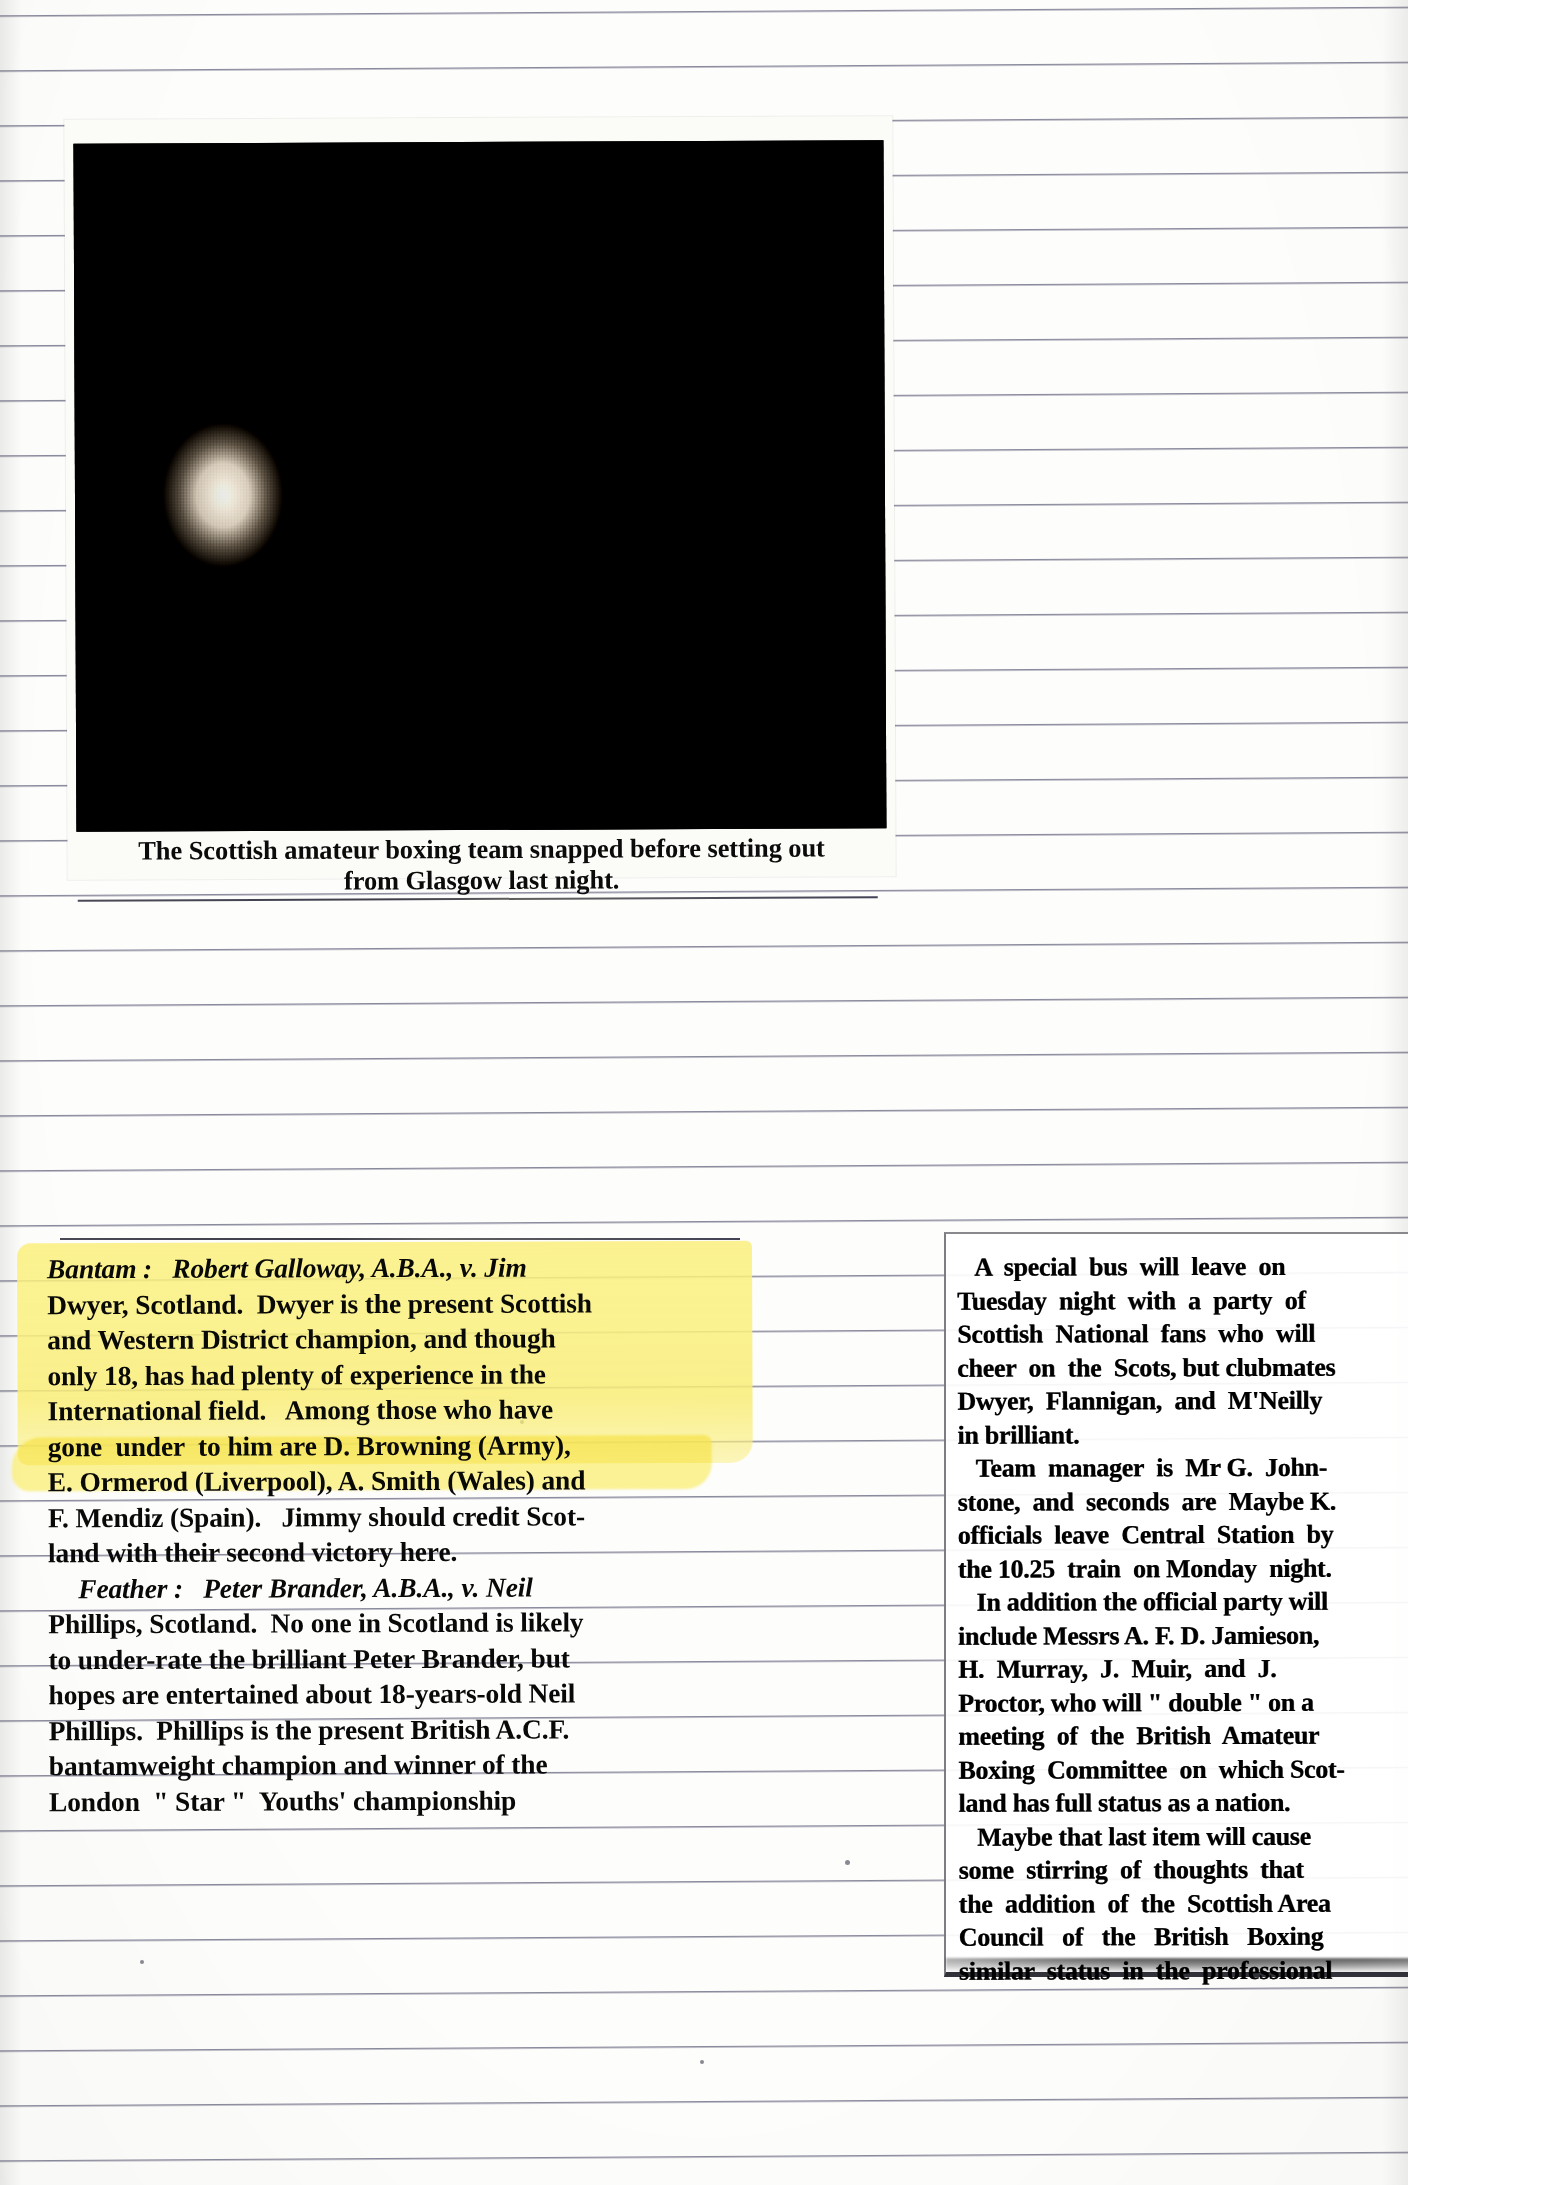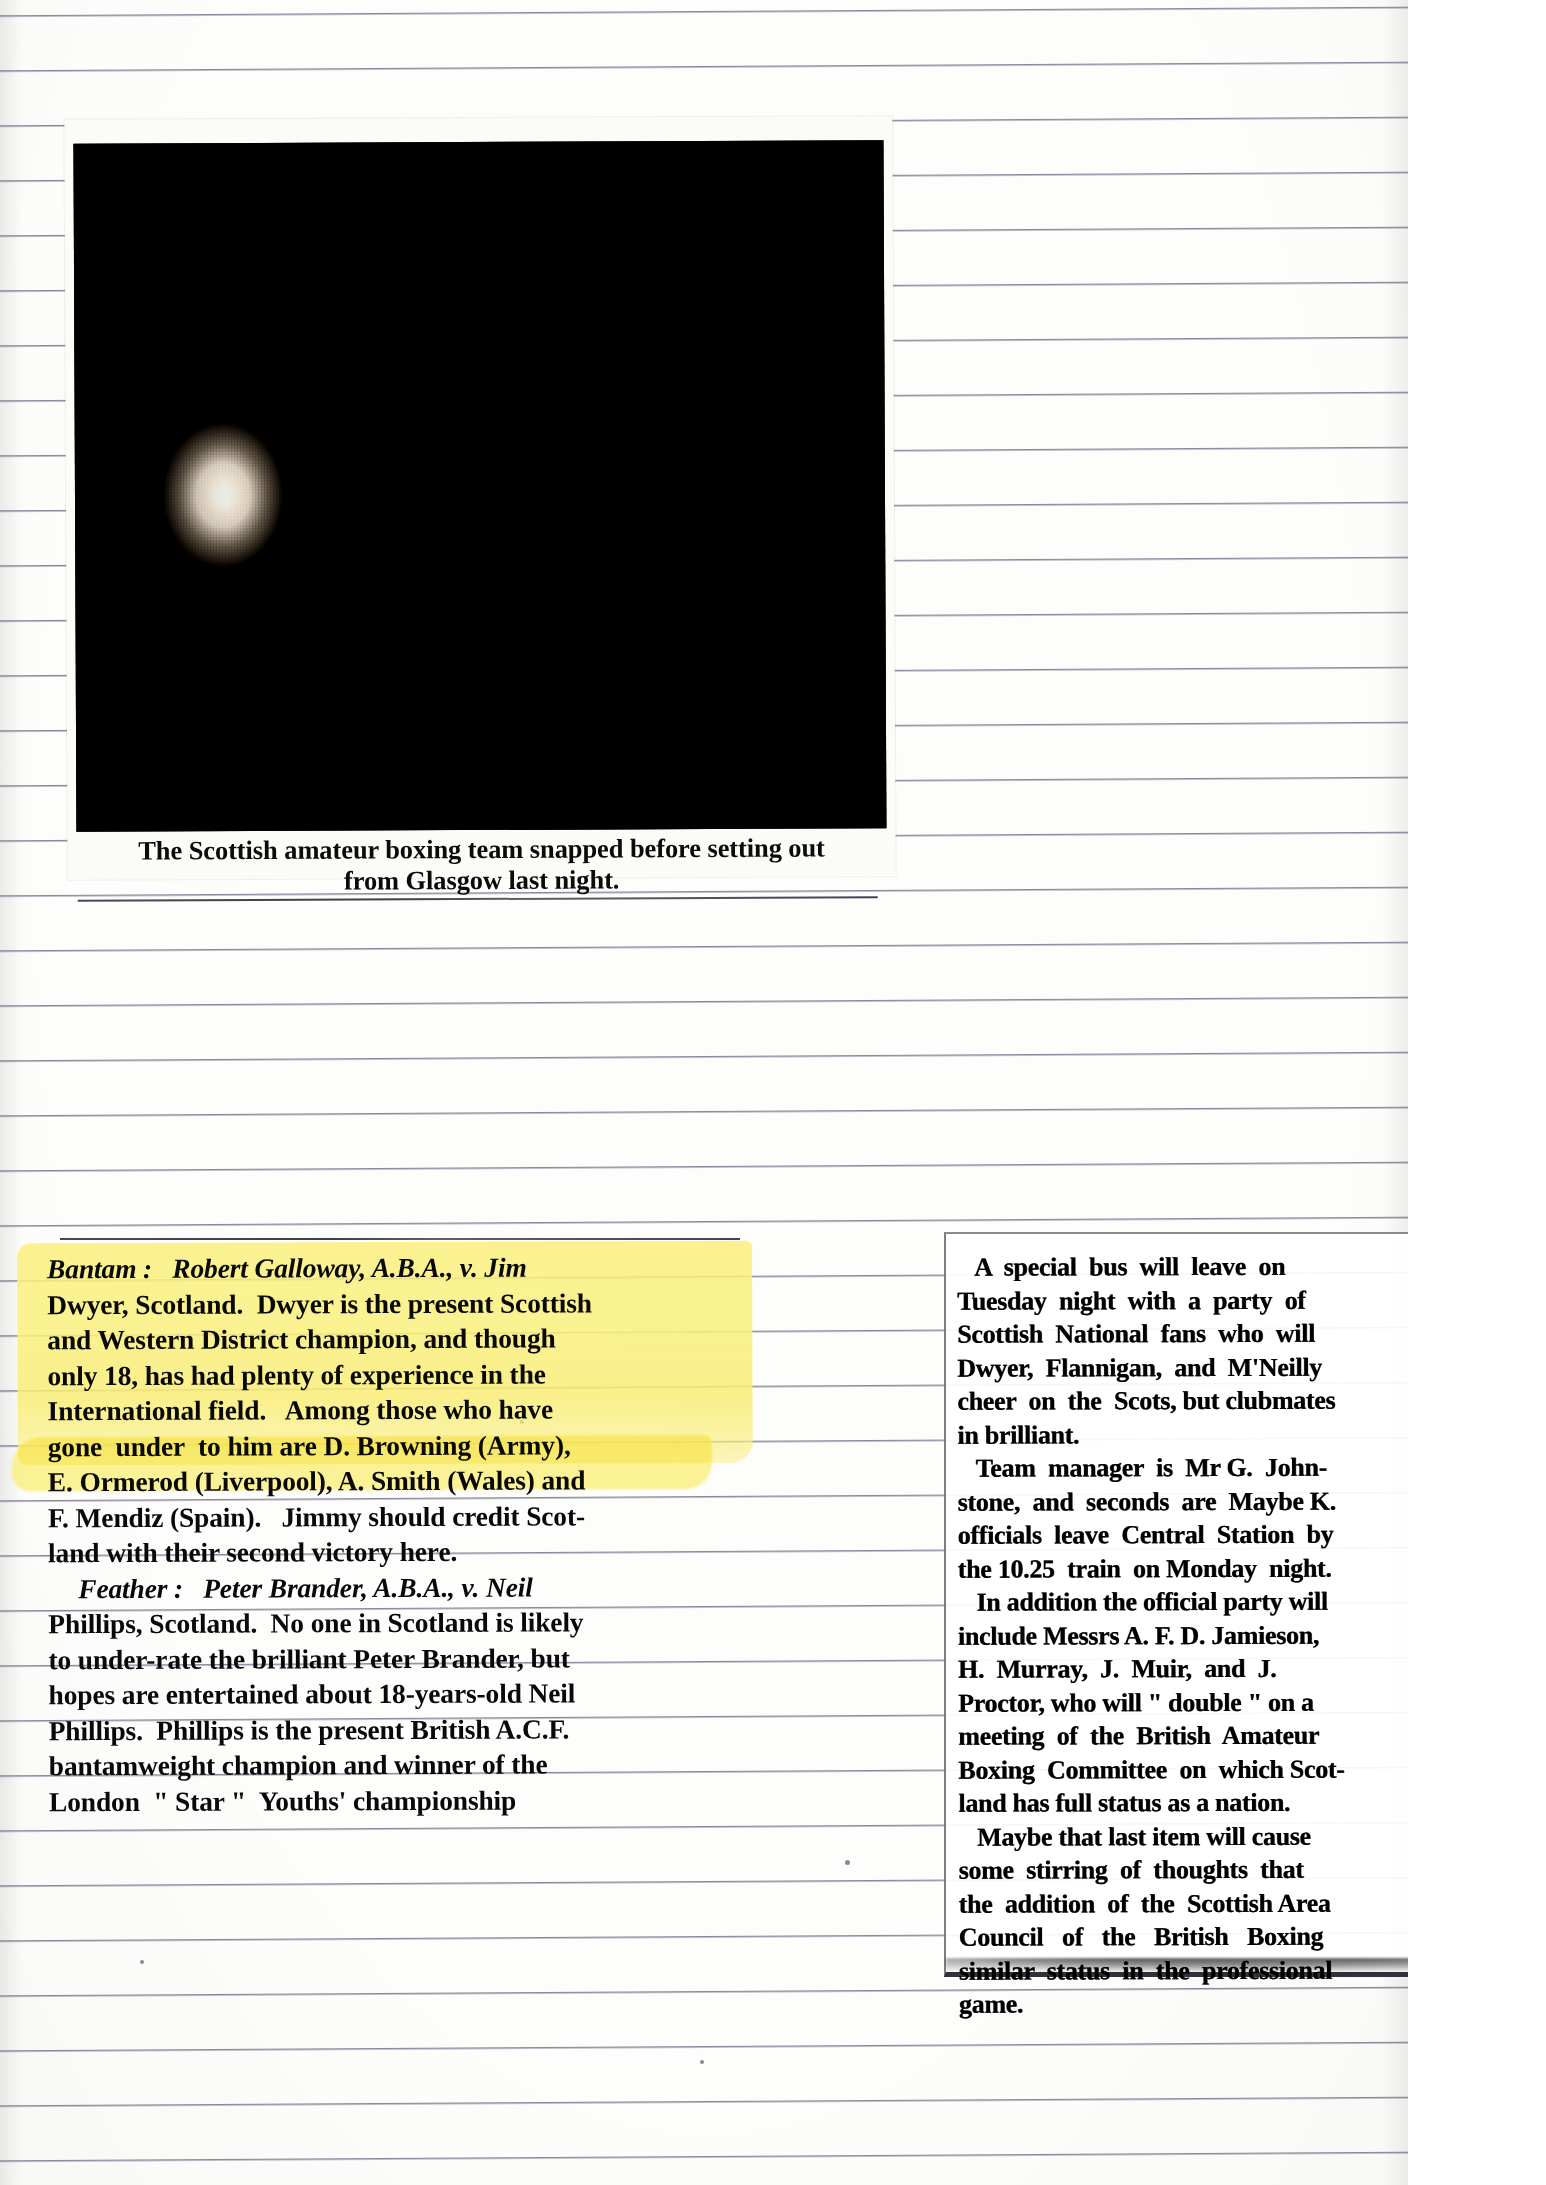--- a/index.html
+++ b/index.html
@@ -280,22 +280,22 @@
       </p>
     </div>
 
     <div id="col-right-box"></div>
     <div class="col" id="col-right">
 
       <p class="para">
         <span class="ln">   A  special  bus  will  leave  on</span>
         <span class="ln">Tuesday  night  with  a  party  of</span>
         <span class="ln">Scottish  National  fans  who  will</span>
+        <span class="ln">cheer  on  the  Scots, but clubmates</span>
         <span class="ln">Dwyer,  Flannigan,  and  M'Neilly</span>
-        <span class="ln">cheer  on  the  Scots, but clubmates</span>
         <span class="ln">in brilliant.</span>
       </p>
 
       <p class="para">
         <span class="ln">   Team  manager  is  Mr G.  John-</span>
         <span class="ln">stone,  and  seconds  are  Maybe K.</span>
         <span class="ln">officials  leave  Central  Station  by</span>
         <span class="ln">the 10.25  train  on Monday  night.</span>
       </p>
 
@@ -308,18 +308,17 @@
         <span class="ln">Boxing  Committee  on  which Scot-</span>
         <span class="ln">land has full status as a nation.</span>
       </p>
 
       <p class="para">
         <span class="ln">   Maybe that last item will cause</span>
         <span class="ln">some  stirring  of  thoughts  that</span>
         <span class="ln">the  addition  of  the  Scottish Area</span>
         <span class="ln">Council   of   the   British   Boxing</span>
         <span class="ln">similar  status  in  the  professional</span>
-        <span class="ln">game.</span>
       </p>
     </div>
   </div>
 
 </div>
 
 </body></html>

